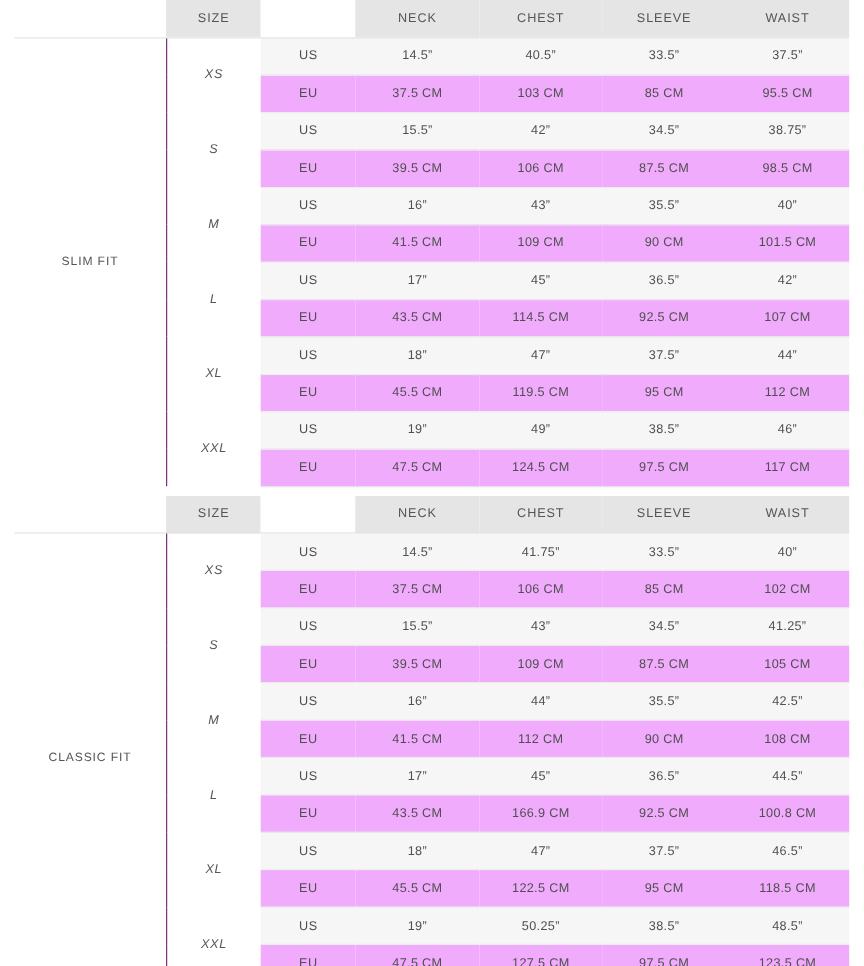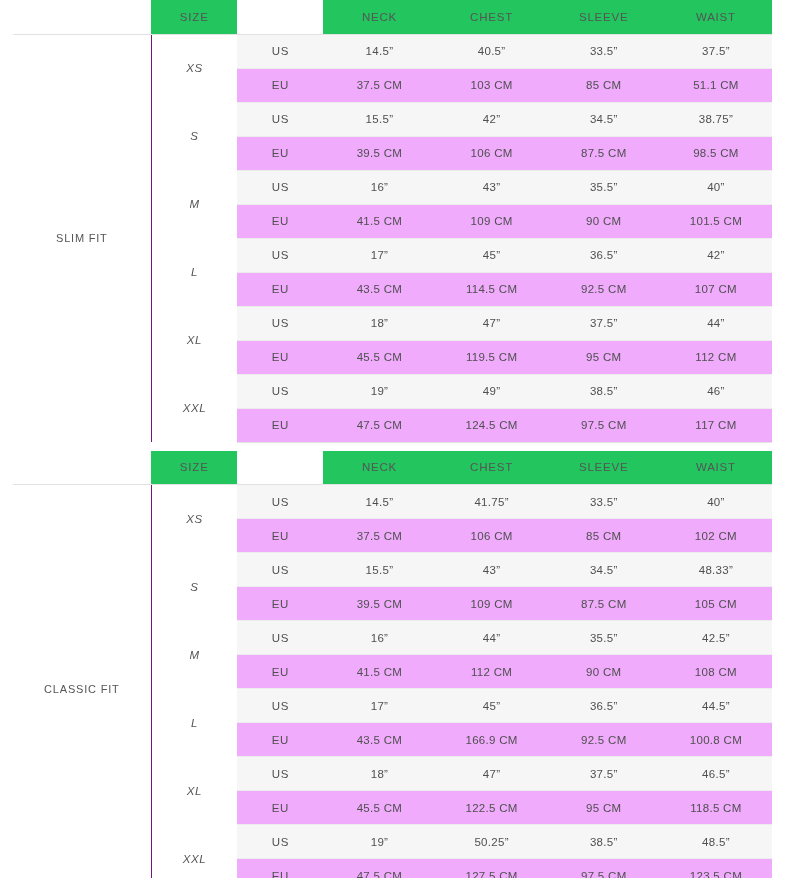--- a/index.html
+++ b/index.html
@@ -41,21 +41,21 @@
     vertical-align: middle;
     color: #4f4f4f;
     letter-spacing: 0.3px;
     padding: 0;
     height: 34px;
     box-sizing: border-box;
     border: none;
   }
   .size-table thead th {
     height: 34px;
-    background: #22c55e;
+    background: #e5e5e5;
     color: #555555;
     font-size: 11.5px;
     letter-spacing: 0.8px;
     border-bottom: 1px solid #e2e2e2;
   }
   .size-table thead th.blank {
     background: #ffffff;
   }
   .row-shaded td {
     background: #f6f6f6;
@@ -126,21 +126,21 @@
             <td>14.5”</td>
             <td>40.5”</td>
             <td>33.5”</td>
             <td>37.5”</td>
           </tr>
           <tr class="row-plain group-end">
             <td class="unit-cell">EU</td>
             <td>37.5 CM</td>
             <td>103 CM</td>
             <td>85 CM</td>
-            <td>51.1 CM</td>
+            <td>95.5 CM</td>
           </tr>
           <tr class="row-shaded">
             <td class="size-cell" rowspan="2">S</td>
             <td class="unit-cell">US</td>
             <td>15.5”</td>
             <td>42”</td>
             <td>34.5”</td>
             <td>38.75”</td>
           </tr>
           <tr class="row-plain group-end">
@@ -249,21 +249,21 @@
             <td>106 CM</td>
             <td>85 CM</td>
             <td>102 CM</td>
           </tr>
           <tr class="row-shaded">
             <td class="size-cell" rowspan="2">S</td>
             <td class="unit-cell">US</td>
             <td>15.5”</td>
             <td>43”</td>
             <td>34.5”</td>
-            <td>48.33”</td>
+            <td>41.25”</td>
           </tr>
           <tr class="row-plain group-end">
             <td class="unit-cell">EU</td>
             <td>39.5 CM</td>
             <td>109 CM</td>
             <td>87.5 CM</td>
             <td>105 CM</td>
           </tr>
           <tr class="row-shaded">
             <td class="size-cell" rowspan="2">M</td>

